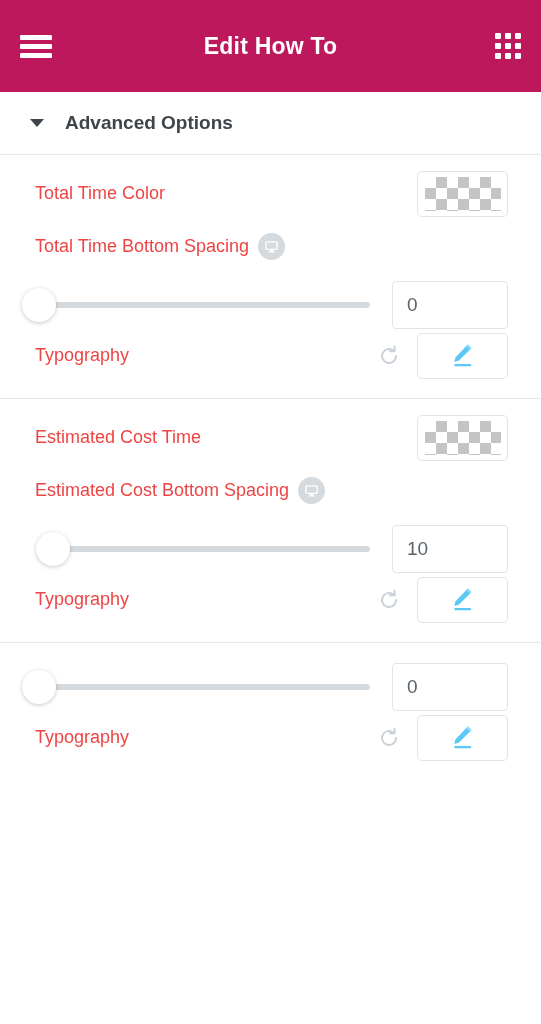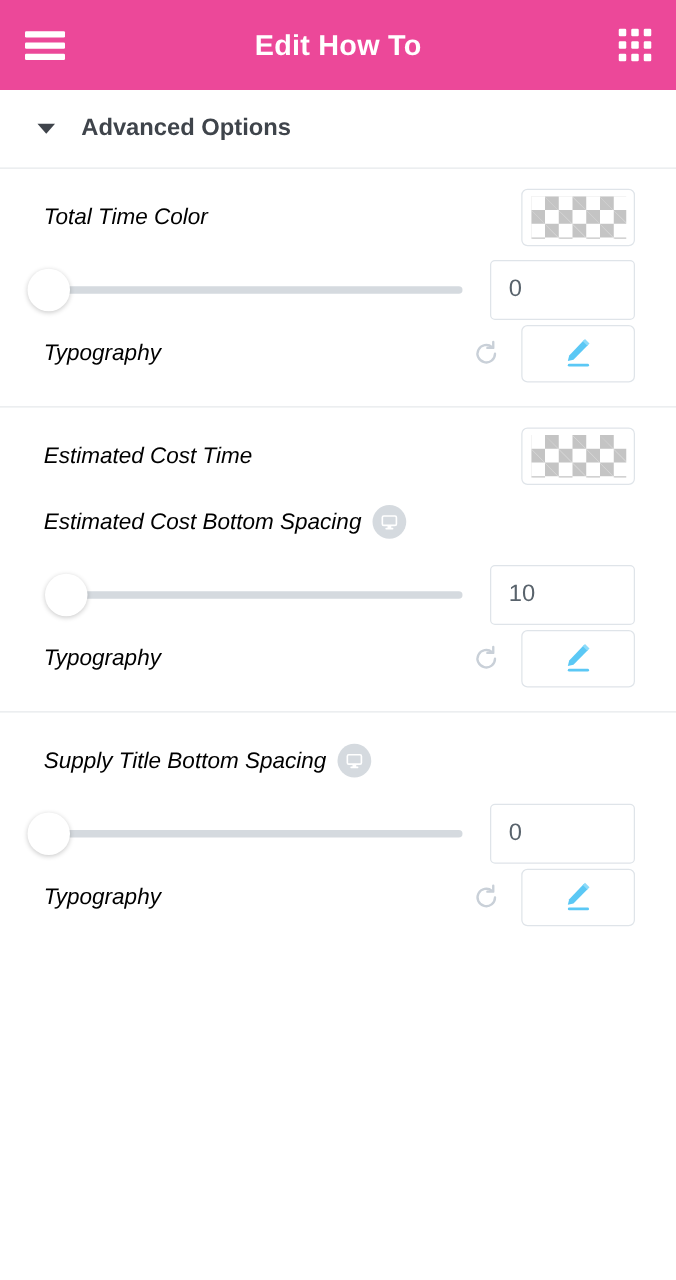--- a/index.html
+++ b/index.html
@@ -14,22 +14,22 @@
 
   .panel {
     width: 541px;
     height: 1024px;
     background: #ffffff;
     position: relative;
   }
 
   
   .topbar {
-    height: 72px;
-    background: #ec4899;
+    height: 92px;
+    background: #be185d;
     display: flex;
     align-items: center;
     justify-content: space-between;
     padding: 0 20px;
   }
   .topbar-title {
     color: #ffffff;
     font-size: 23px;
     font-weight: bold;
     letter-spacing: .2px;
@@ -104,25 +104,24 @@
   .row {
     display: flex;
     align-items: center;
     justify-content: space-between;
     padding: 0 33px 0 35px;
     min-height: 53px;
   }
 
   .label {
     font-size: 18px;
-    color: #000000;
+    color: #ef4444;
     display: flex;
     align-items: center;
     gap: 9px;
-    font-style: italic;
   }
 
   
   .device-badge {
     width: 27px;
     height: 27px;
     border-radius: 50%;
     background: #d5dadf;
     display: inline-flex;
     align-items: center;
@@ -262,20 +261,32 @@
   <div id="groups-container">
   <div class="group">
 
     <div class="row">
       <span class="label">Total Time Color</span>
       <div class="swatch">
         <div class="checker"></div>
       </div>
     </div>
 
+    <div class="row">
+      <span class="label">
+        <span>Total Time Bottom Spacing</span>
+        <span class="device-badge">
+          <svg width="15" height="15" viewBox="0 0 16 16" aria-hidden="true">
+            <rect x="2" y="3" width="12" height="8" rx="1.2" fill="none" stroke="#ffffff" stroke-width="1.4"></rect>
+            <rect x="6.4" y="11.4" width="3.2" height="2.2" fill="#ffffff"></rect>
+            <rect x="4.6" y="13.1" width="6.8" height="1.3" rx=".5" fill="#ffffff"></rect>
+          </svg>
+        </span>
+      </span>
+    </div>
 
     <div class="slider-row">
       <div class="slider">
         <div class="slider-track"></div>
         <div class="slider-thumb" style="left: calc(0%);"></div>
       </div>
       <div class="num-input">
         <span>0</span>
       </div>
     </div>
@@ -346,32 +357,20 @@
           </svg>
         </div>
       </div>
     </div>
 
   </div>
 
   <div class="group">
 
 
-    <div class="row">
-      <span class="label">
-        <span>Supply Title Bottom Spacing</span>
-        <span class="device-badge">
-          <svg width="15" height="15" viewBox="0 0 16 16" aria-hidden="true">
-            <rect x="2" y="3" width="12" height="8" rx="1.2" fill="none" stroke="#ffffff" stroke-width="1.4"></rect>
-            <rect x="6.4" y="11.4" width="3.2" height="2.2" fill="#ffffff"></rect>
-            <rect x="4.6" y="13.1" width="6.8" height="1.3" rx=".5" fill="#ffffff"></rect>
-          </svg>
-        </span>
-      </span>
-    </div>
 
     <div class="slider-row">
       <div class="slider">
         <div class="slider-track"></div>
         <div class="slider-thumb" style="left: calc(0%);"></div>
       </div>
       <div class="num-input">
         <span>0</span>
       </div>
     </div>

